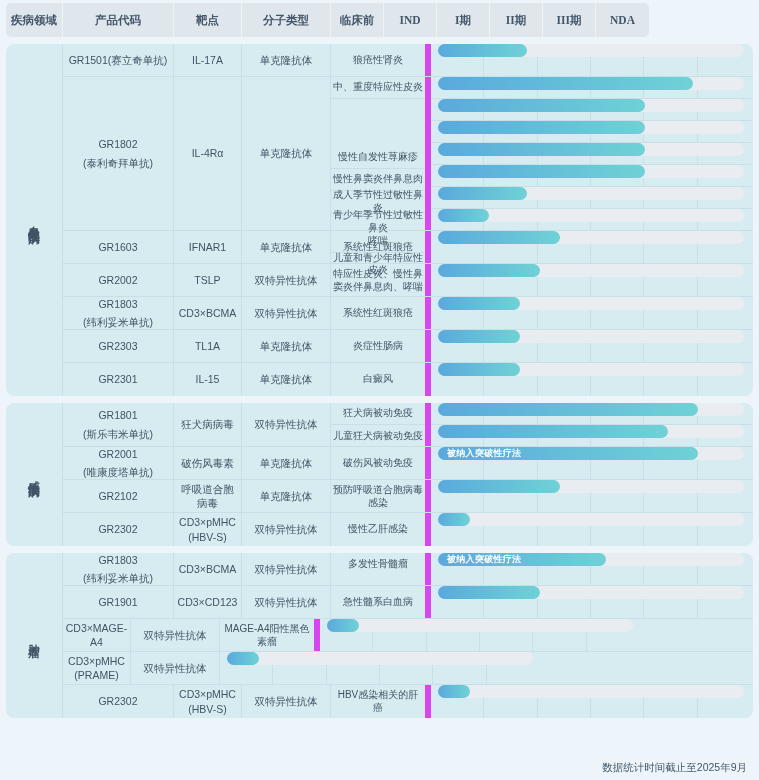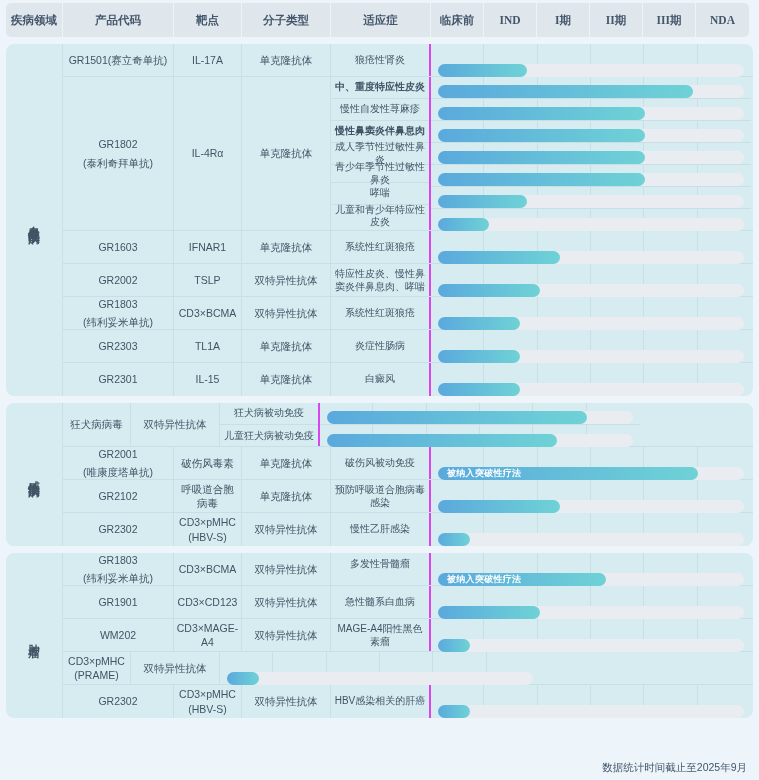--- a/index.html
+++ b/index.html
@@ -66,21 +66,21 @@
     text-align:center;
     font-size:10.5px;line-height:1.35;
     color:#3f5566;
     border-right:1px solid #c6e0e6;
     box-sizing:border-box;
     padding:2px 3px;
   }
   .cell.code{font-size:10.5px;}
 
   
-  .indic-col{width:100px;flex:0 0 100px;border-right:2px solid #d946ef;box-sizing:border-box;}
+  .indic-col{width:100px;flex:0 0 100px;border-right:6px solid #d946ef;box-sizing:border-box;}
   .indic-sub{
     display:flex;align-items:center;justify-content:center;
     text-align:center;font-size:10px;line-height:1.25;
     color:#3f5566;
     border-bottom:1px solid #c6e0e6;
     box-sizing:border-box;
     padding:1px 2px;
   }
   .indic-sub:last-child{border-bottom:none;}
 
@@ -89,21 +89,21 @@
     width:320px;flex:0 0 320px;
     position:relative;
     box-sizing:border-box;
   }
   .gridlines{position:absolute;inset:0;display:flex;pointer-events:none;}
   .gridlines span{width:53.33px;flex:0 0 53.33px;border-right:1px solid #c6e0e6;box-sizing:border-box;}
   .gridlines span:last-child{border-right:none;}
 
   .bar-row{
     position:relative;
-    display:flex;align-items:flex-end;
+    display:flex;align-items:flex-start;
     border-bottom:1px solid #c6e0e6;
     box-sizing:border-box;
     padding:0 7px;
   }
   .bar-row:last-child{border-bottom:none;}
   .track{
     position:relative;
     width:100%;height:13px;
     background:#e9edf2;
     border-radius:7px;
@@ -130,21 +130,20 @@
 </head>
 <body>
 
 <div class="pipeline">
 
   <div class="head-row">
     <div class="head-cell c-area">疾病领域</div>
     <div class="head-cell c-code">产品代码</div>
     <div class="head-cell c-target">靶点</div>
     <div class="head-cell c-type">分子类型</div>
-    <div class="head-cell c-indic">适应症</div>
     <div class="head-cell c-stage">临床前</div>
     <div class="head-cell c-stage">IND</div>
     <div class="head-cell c-stage">I期</div>
     <div class="head-cell c-stage">II期</div>
     <div class="head-cell c-stage">III期</div>
     <div class="head-cell c-stage">NDA</div>
   </div>
 
   <div id="sections-host">
       <div class="section">
@@ -178,23 +177,23 @@
           <div class="prow" style="height: 154px;">
             <div class="cell code c-code">
               <div>
                 <div>GR1802</div>
                 <div style="margin-top: 4px;">(泰利奇拜单抗)</div>
               </div>
             </div>
             <div class="cell c-target">IL-4Rα</div>
             <div class="cell c-type">单克隆抗体</div>
             <div class="indic-col">
-              <div class="indic-sub" style="height: 22px; font-weight: bold;">中、重度特应性皮炎</div>
-              <div class="indic-sub" style="height: 22px;">慢性自发性荨麻疹</div>
-              <div class="indic-sub" style="height: 22px; font-weight: bold;">慢性鼻窦炎伴鼻息肉</div>
+              <div class="indic-sub" style="height: 22px;">中、重度特应性皮炎</div>
+              <div class="indic-sub" style="height: 22px; margin-top: 48px;">慢性自发性荨麻疹</div>
+              <div class="indic-sub" style="height: 22px;">慢性鼻窦炎伴鼻息肉</div>
               <div class="indic-sub" style="height: 22px;">成人季节性过敏性鼻炎</div>
               <div class="indic-sub" style="height: 18px;">青少年季节性过敏性鼻炎</div>
               <div class="indic-sub" style="height: 22px;">哮喘</div>
               <div class="indic-sub" style="height: 22px;">儿童和青少年特应性皮炎</div>
             </div>
             <div class="bars-col">
               <div class="gridlines">
                 <span></span>
                 <span></span>
                 <span></span>
@@ -360,20 +359,26 @@
             </div>
           </div>
         </div>
       </div>
       <div class="section">
         <div class="area-cell">
           <div class="area-label">感染性疾病</div>
         </div>
         <div class="rows">
           <div class="prow" style="height: 44px;">
+            <div class="cell code c-code">
+              <div>
+                <div>GR1801</div>
+                <div style="margin-top: 4px;">(斯乐韦米单抗)</div>
+              </div>
+            </div>
             <div class="cell c-target">狂犬病病毒</div>
             <div class="cell c-type">双特异性抗体</div>
             <div class="indic-col">
               <div class="indic-sub" style="height: 22px;">狂犬病被动免疫</div>
               <div class="indic-sub" style="height: 22px;">儿童狂犬病被动免疫</div>
             </div>
             <div class="bars-col">
               <div class="gridlines">
                 <span></span>
                 <span></span>
@@ -534,21 +539,20 @@
                 <span></span>
               </div>
               <div class="bar-row" style="height: 33px;">
                 <div class="track">
                   <div class="fill" style="width: 33.3333%;"></div>
                 </div>
               </div>
             </div>
           </div>
           <div class="prow" style="height: 33px;">
-            <div class="cell code c-code">WM202</div>
             <div class="cell c-target">
               <div>
                 <div>CD3×MAGE-</div>
                 <div>A4</div>
               </div>
             </div>
             <div class="cell c-type">双特异性抗体</div>
             <div class="indic-col">
               <div class="indic-sub" style="height: 33px;">MAGE-A4阳性黑色素瘤</div>
             </div>

